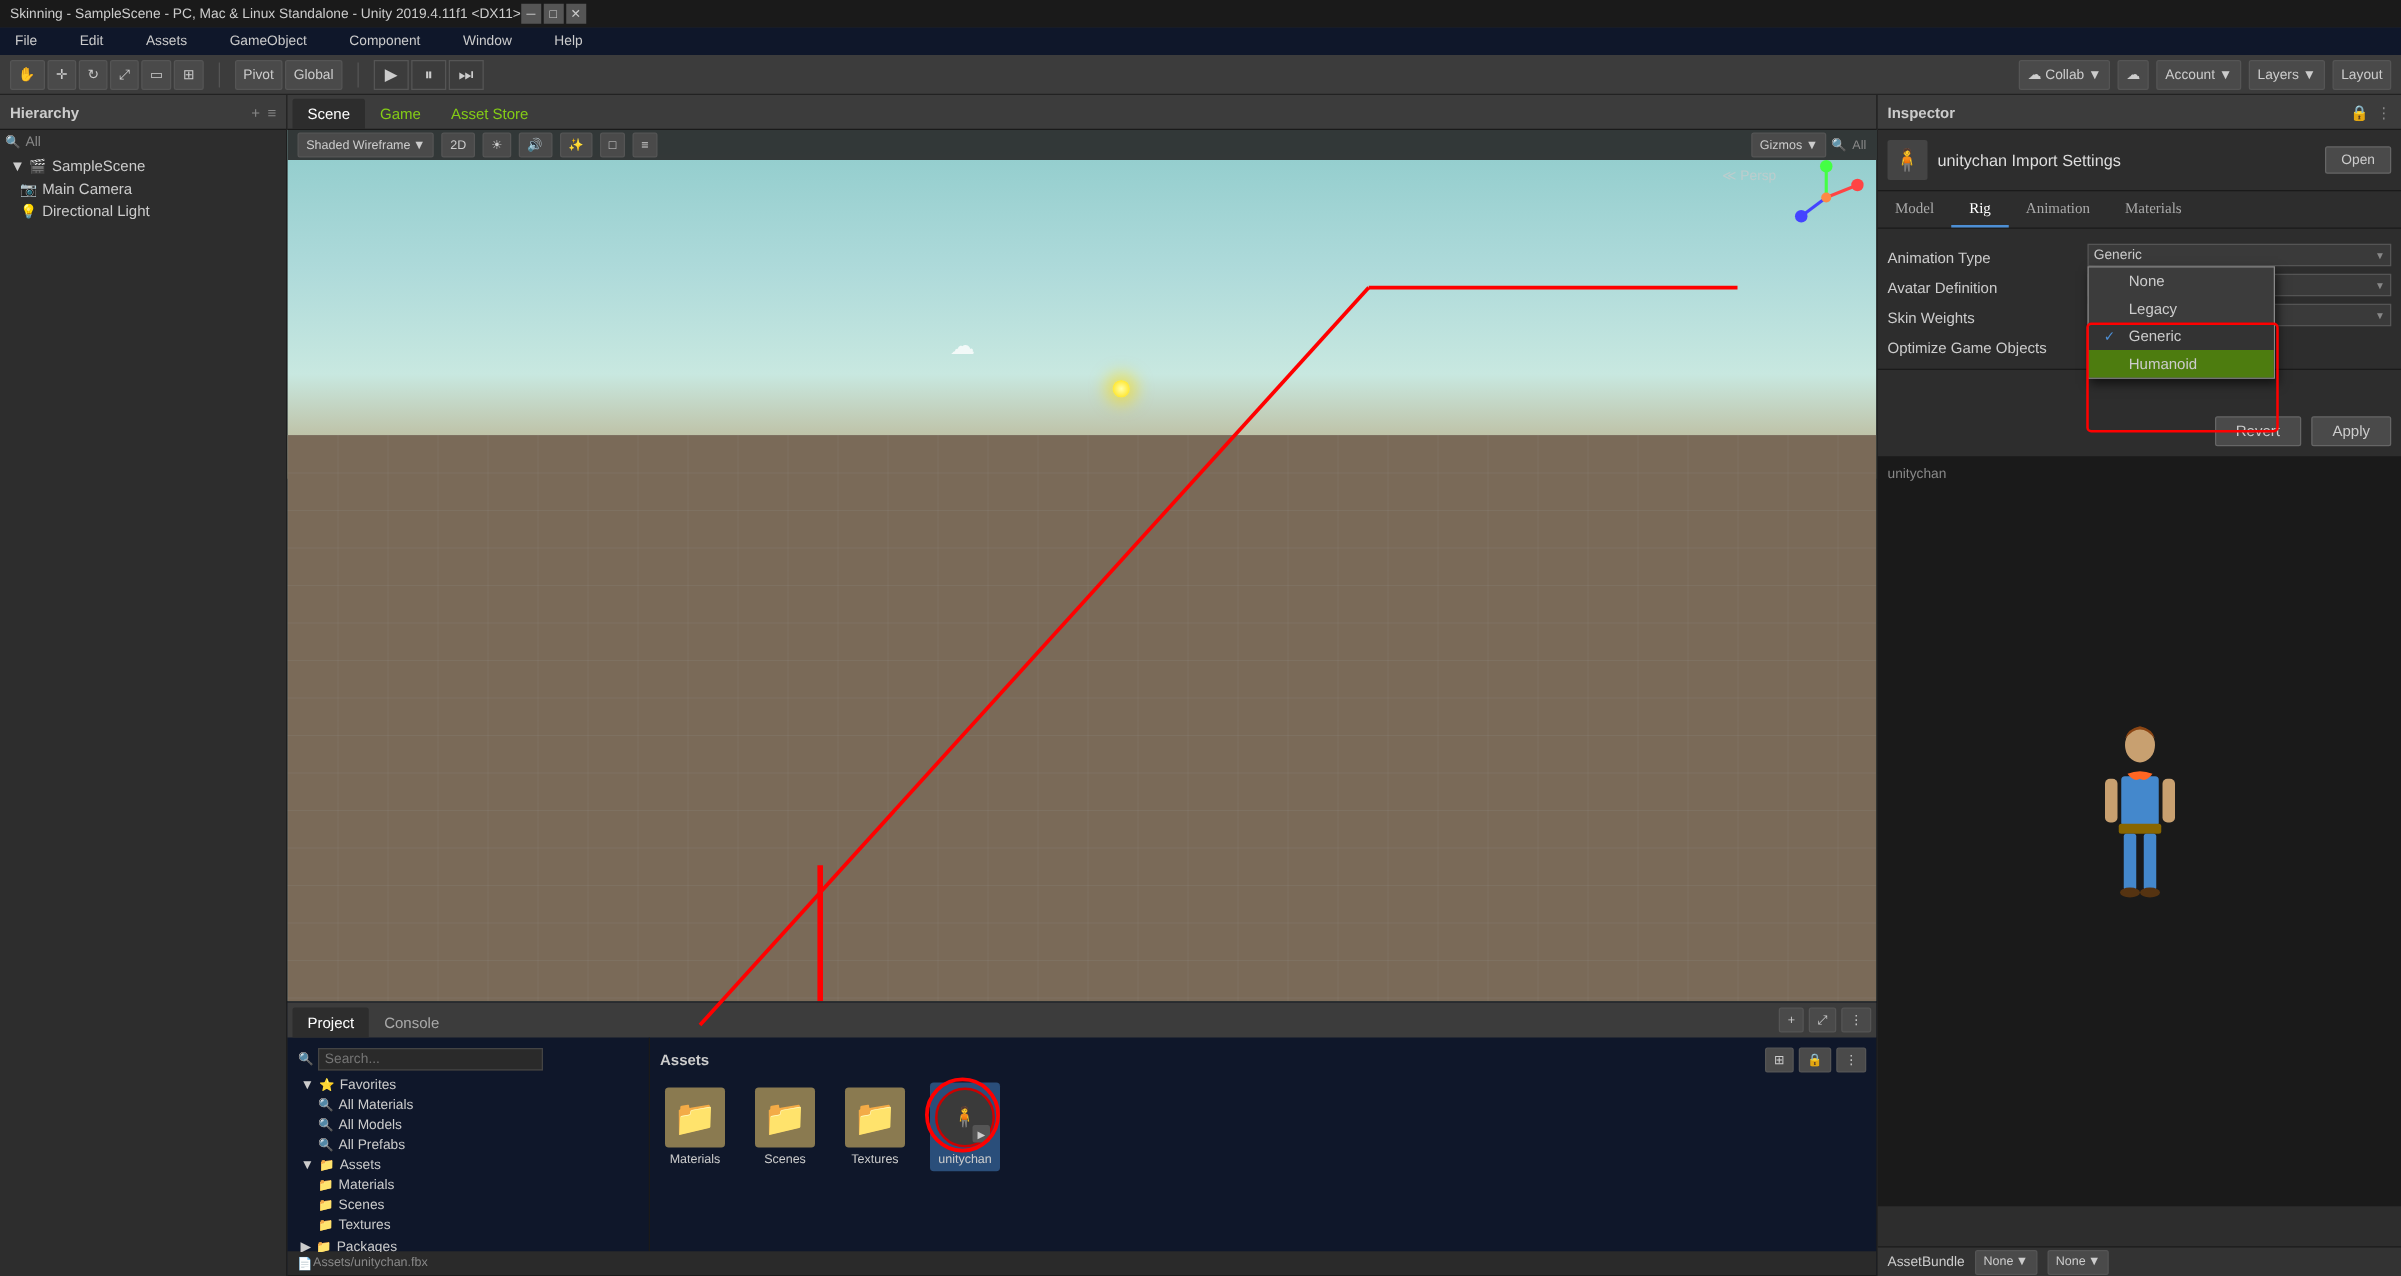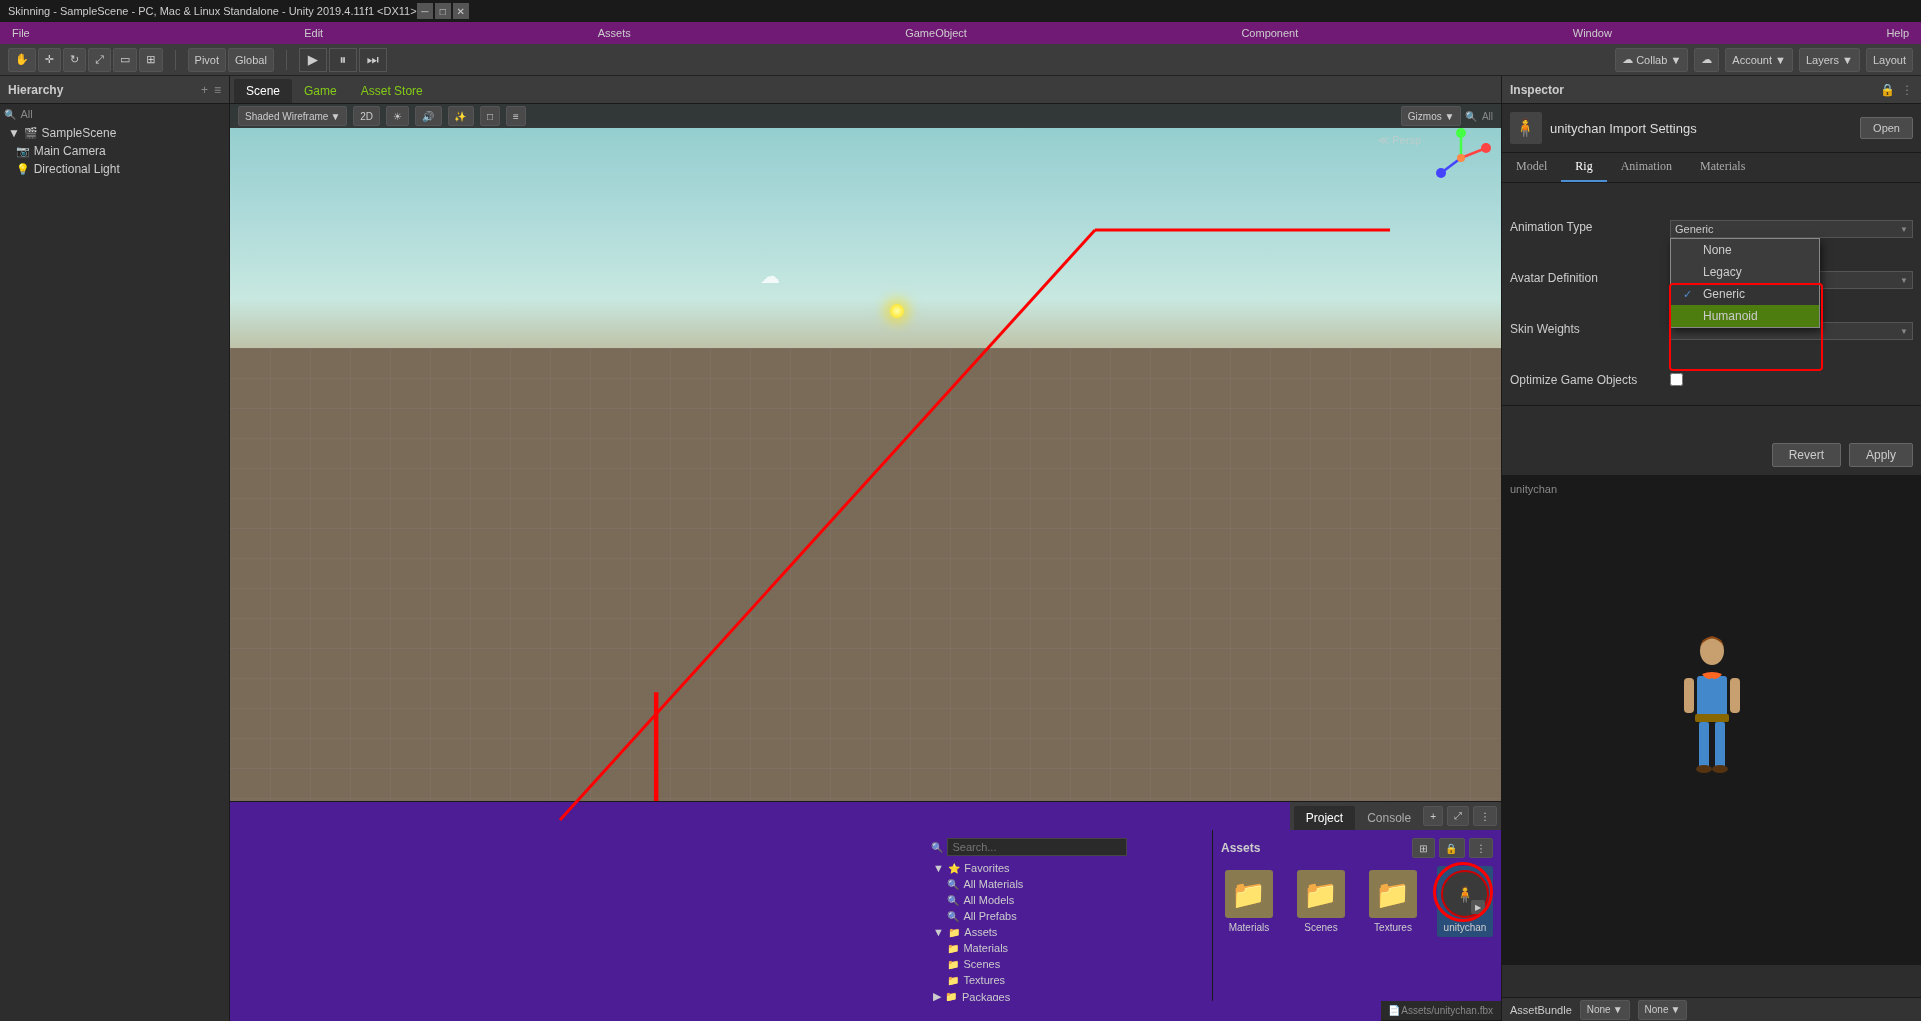--- a/index.html
+++ b/index.html
@@ -35,28 +35,27 @@
       font-size: 10px;
       cursor: pointer;
       display: flex;
       align-items: center;
       justify-content: center;
     }
 
     
     #menubar {
       height: 22px;
-      background: #701a75;
+      background: #0f172a;
       display: flex;
       align-items: center;
       padding: 0 4px;
       gap: 18px;
       position: relative;
       z-index: 100;
-      justify-content: space-between;
     }
     .menu-item {
       padding: 2px 8px;
       color: #ccc;
       font-size: 11px;
       cursor: pointer;
     }
 
     
     #toolbar {
@@ -289,25 +288,24 @@
     .scene-cloud {
       position: absolute;
       color: white;
       font-size: 20px;
       opacity: 0.8;
     }
 
     
     #bottom-panel {
       height: 220px;
-      background: #4c1d95;
+      background: #0f172a;
       border-top: 1px solid #1a1a1a;
       display: flex;
       flex-direction: column;
-      align-items: flex-end;
     }
     .bottom-tabs {
       height: 28px;
       background: #3c3c3c;
       display: flex;
       align-items: flex-end;
       padding: 0 4px;
     }
     .bottom-tab {
       height: 24px;
@@ -483,24 +481,23 @@
       color: #fff;
       border-bottom: 2px solid #4d8fd5;
     }
 
     
     .inspector-fields {
       padding: 8px;
     }
     .inspector-field {
       display: flex;
-      align-items: flex-start;
+      align-items: flex-end;
       height: 22px;
       margin-bottom: 2px;
-      margin-top: 29px;
     }
     .inspector-field-label {
       width: 160px;
       font-size: 12px;
       color: #ccc;
     }
     .inspector-field-value {
       flex: 1;
       height: 18px;
       background: #3a3a3a;

